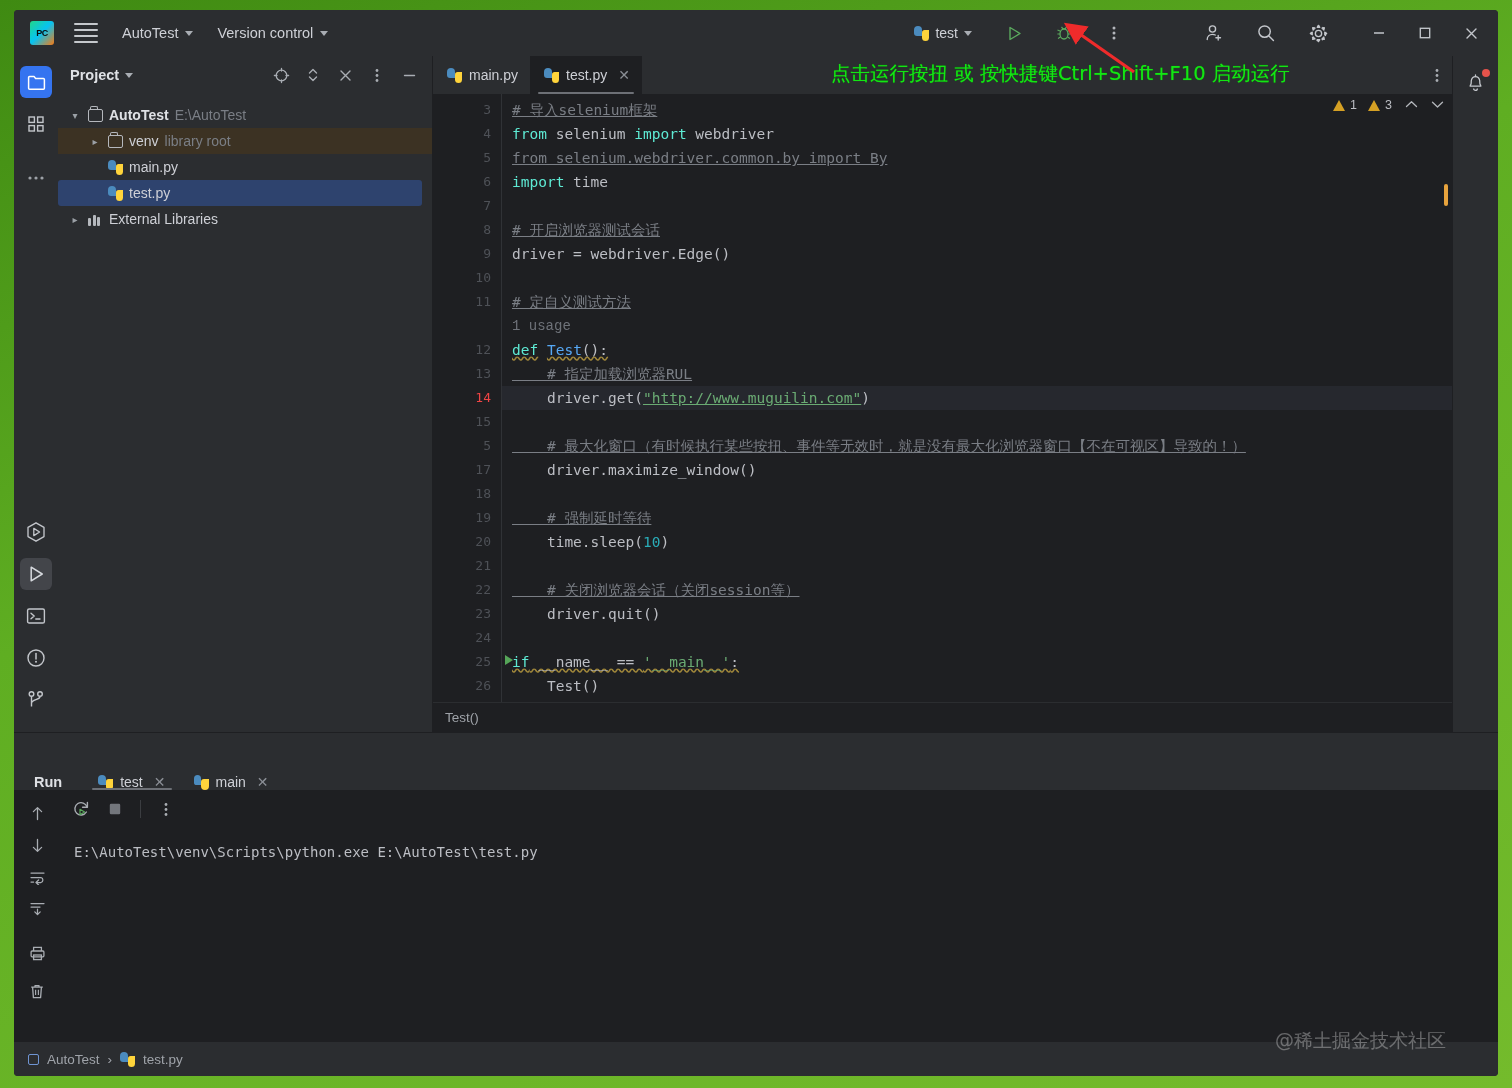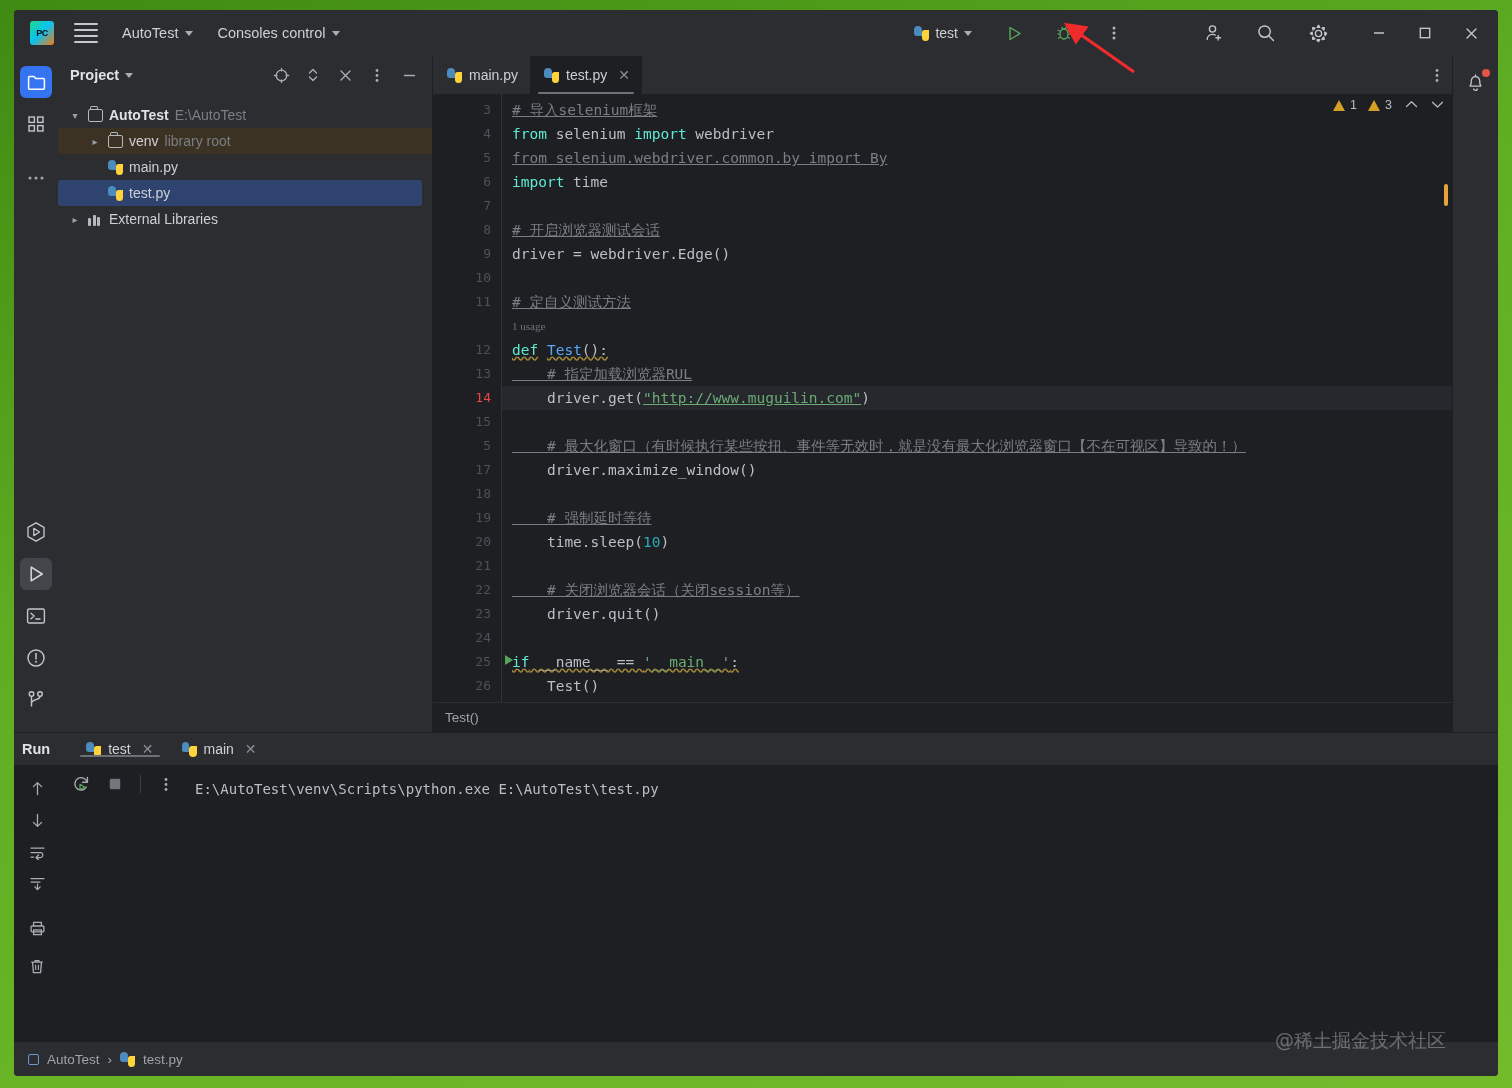--- a/index.html
+++ b/index.html
@@ -200,21 +200,21 @@
   .codecol {
     flex:1; position:relative; overflow:hidden;
     border-left: 1px solid #303236;
     padding-top: 4px;
     font-family:"DejaVu Sans Mono","Liberation Mono",monospace;
     font-size: 14.5px; color:#bcbec4;
     white-space: pre;
   }
   .cl { height: 24px; line-height: 24px; padding-left: 10px; }
   .cl.highlight { background:#26282e; }
-  .cl.inlay { color:#6e7279; font-size:11px; font-family:Liberation Serif, serif;}
+  .cl.inlay { color:#6e7279; font-size:14px; font-family:Liberation Mono, monospace;}
   .kw { color:#5eead4; }
   .fn { color:#56a8f5; }
   .num { color:#2aacb8; }
   .str { color:#6aab73; }
   .cmt { color:#7a7e85;text-decoration:underline; }
   .lnk { color:#6aab73; text-decoration: underline; }
   .wavy { text-decoration: underline wavy #a0873a; text-decoration-skip-ink: none; }
   .scroll-v {
     position:absolute; right:4px; top:90px; width:4px; height:22px;
     background:#e8a33d; border-radius:2px;
@@ -232,41 +232,41 @@
     height: 30px; background:#1e1f22; border-top:1px solid #2b2d30;
     display:flex; align-items:center; padding-left: 12px;
     color:#9fa3a9; font-size:13.5px;
   }
   
   .runpanel {
     height: 310px; background:#1e1f22; display:flex; flex-direction:column;
     border-top:1px solid #1e1f22; flex:0 0 310px;
   }
   .run-tabbar {
-    height: 32px; background:#2b2d30; display:flex; align-items:center;
-    padding-left: 0;
+    height: 57px; background:#2b2d30; display:flex; align-items:flex-end;
+    padding-left: 12px;
   }
   .run-title {
     display:flex;align-items:center; color:#dfe1e5; font-size:14.5px; font-weight:700;
     padding: 0 22px 0 8px;
   }
   .rtab {
     display:flex;align-items:center;gap:7px;
     padding: 0 14px; font-size:14px;color:#ced0d6;cursor:pointer;position:relative;
   }
   .rtab.active::after {
     content:""; position:absolute;left:8px;right:8px;bottom:0;height:2px;background:#6d7076;border-radius:1px;
   }
   .run-body { flex:1; display:flex; min-height:0; }
   .run-rail {
     width: 46px; background:#1e1f22; flex:0 0 46px;
     display:flex;flex-direction:column;align-items:center;padding-top: 8px; gap: 2px;
   }
   .rr-btn { width:30px;height:30px;display:flex;align-items:center;justify-content:center;cursor:pointer;}
-  .run-main { flex:1; display:flex; flex-direction:row; min-width:0;}
+  .run-main { flex:1; display:flex; flex-direction:column; min-width:0;}
   .run-toolbar {
     height: 38px; display:flex; align-items:center; gap: 4px; padding-left: 6px;
     background:#1e1f22;
   }
   .rt-btn { width:30px;height:30px;display:flex;align-items:center;justify-content:center;cursor:pointer;}
   .rt-sep { width:1px;height:18px;background:#3b3d41;margin:0 6px;}
   .console {
     flex:1; background:#1e1f22; padding: 12px 0 0 14px;
     font-family:"DejaVu Sans Mono","Liberation Mono",monospace;
     font-size: 14px; color:#bcbec4; overflow:hidden;
@@ -316,21 +316,21 @@
         <span></span>
         <span></span>
     </div>
 
     <div class="tb-menu">
       <span>AutoTest</span>
       <i class="caret"></i>
     </div>
 
     <div class="tb-menu vc">
-      <span>Consoles control</span>
+      <span>Version control</span>
       <i class="caret"></i>
     </div>
 
     <div class="tb-right">
 
       <div class="run-config">
         <span class="py-ico"></span>
         <span>test</span>
         <i class="caret"></i>
       </div>
@@ -538,20 +538,21 @@
         <div class="etab">
           <span class="py-ico"></span>
           <span>main.py</span>
         </div>
         <div class="etab active">
           <span class="py-ico"></span>
           <span>test.py</span>
           <span class="tab-x">✕</span>
         </div>
 
+        <div class="annot">点击运行按扭 或 按快捷键Ctrl+Shift+F10 启动运行</div>
 
         <div class="tb-kebab">
           <svg width="4" height="15" viewBox="0 0 4 15">
               <circle cx="2" cy="2.5" r="1.4" fill="#a9adb3"></circle>
               <circle cx="2" cy="7.5" r="1.4" fill="#a9adb3"></circle>
               <circle cx="2" cy="12.5" r="1.4" fill="#a9adb3"></circle>
             </svg>
         </div>
       </div>
 

